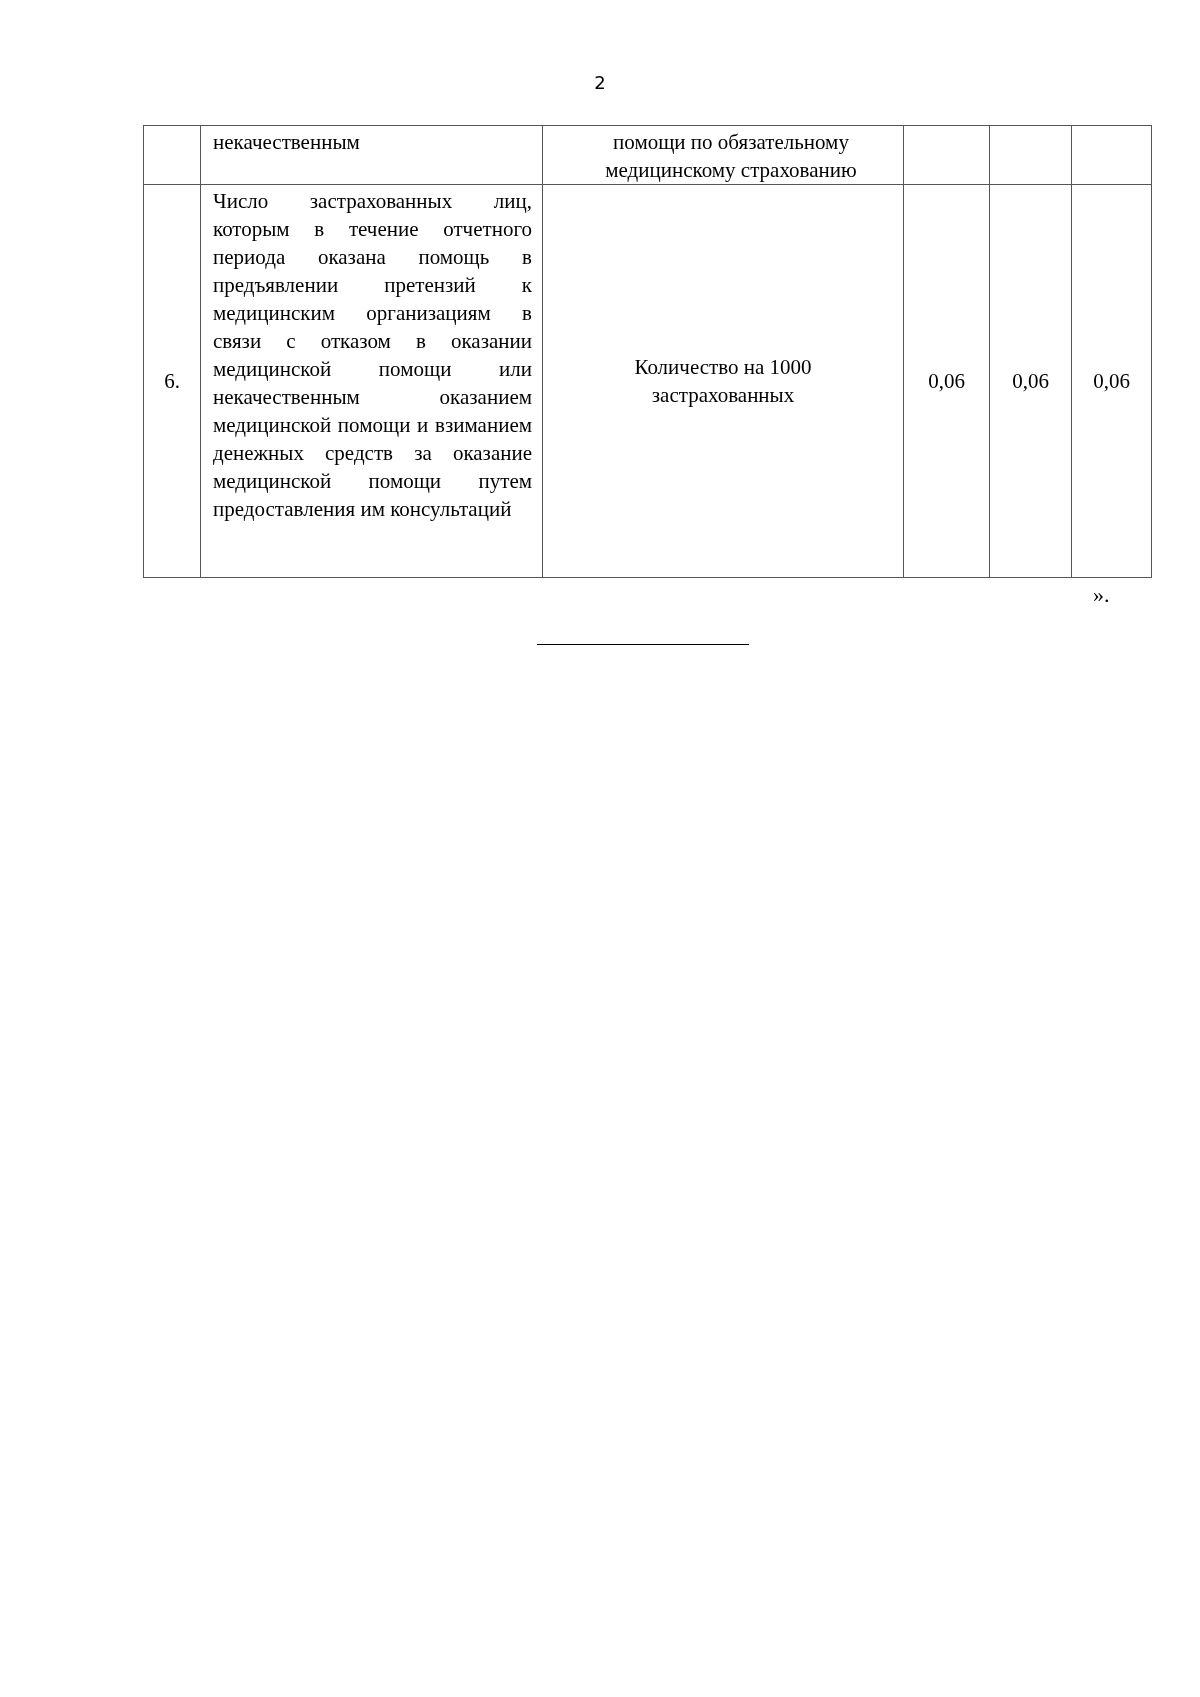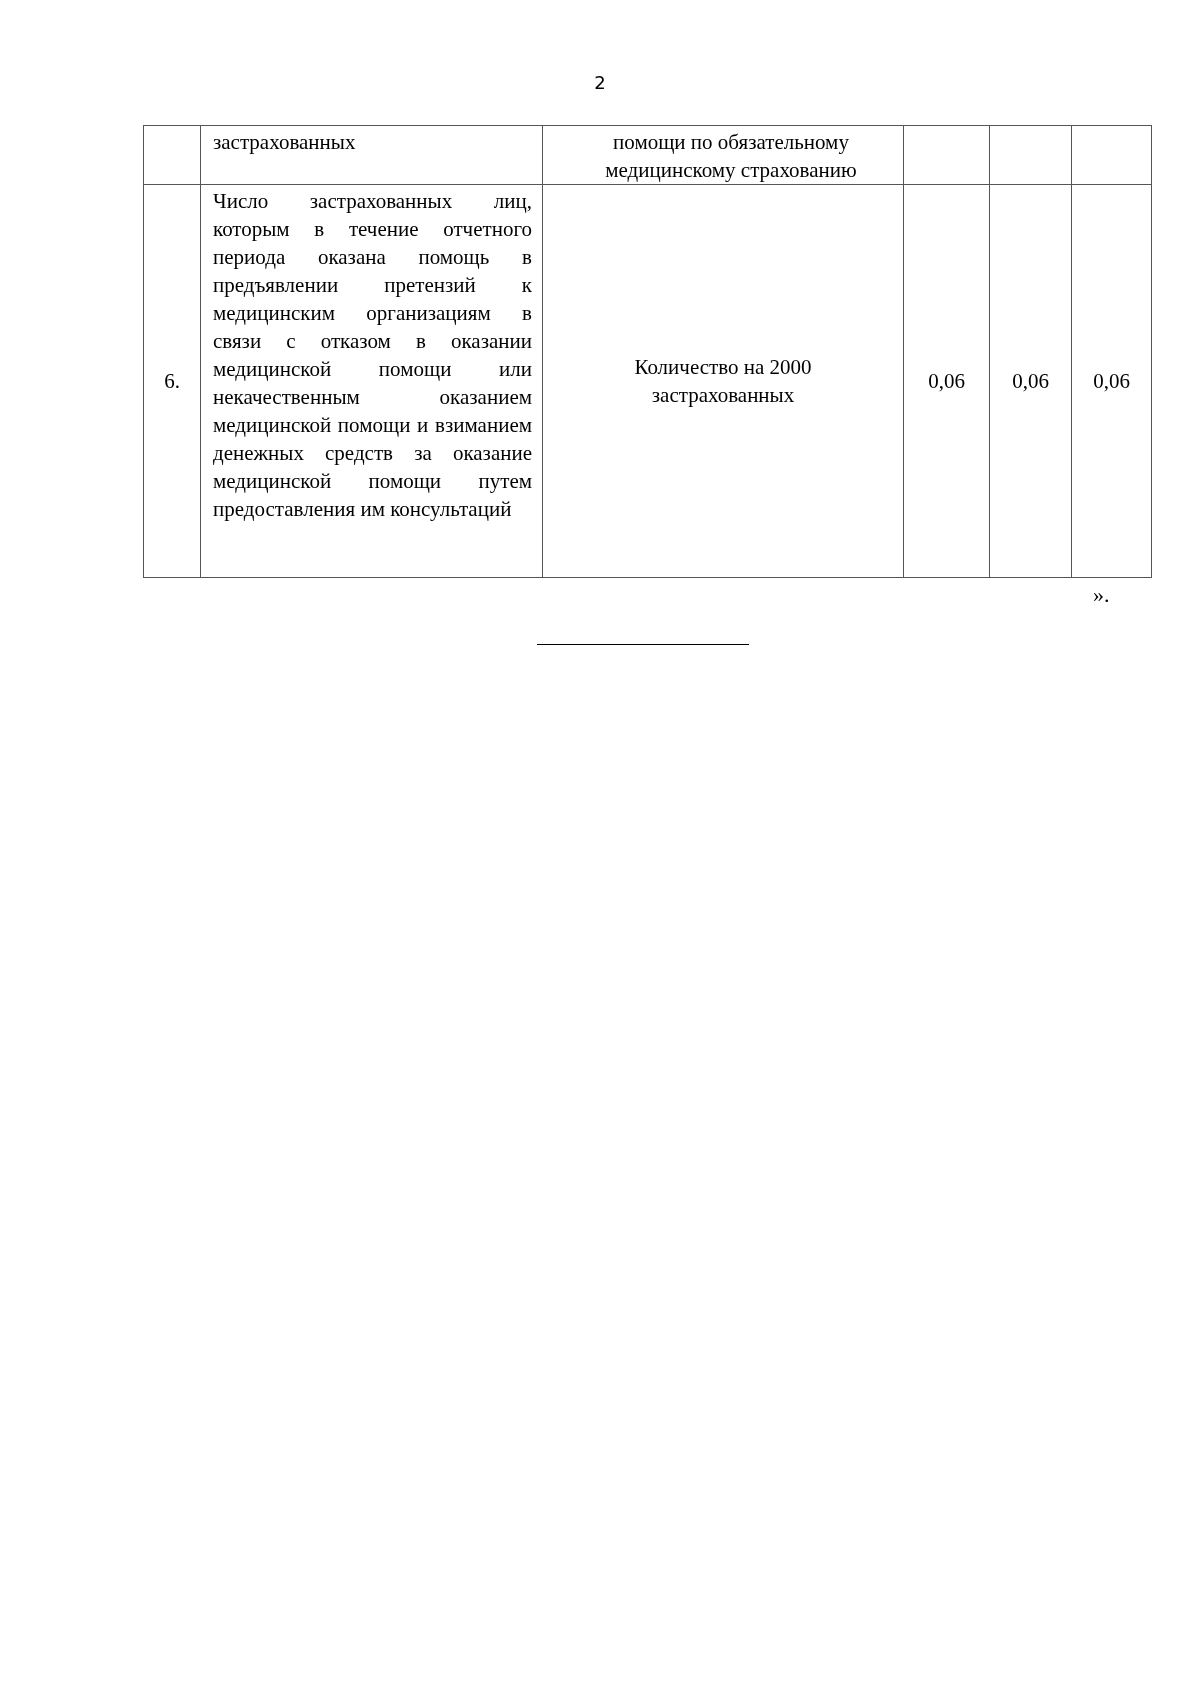--- a/index.html
+++ b/index.html
@@ -49,30 +49,30 @@
     <col class="c1">
       <col class="c2">
       <col class="c3">
       <col class="c4">
       <col class="c5">
       <col class="c6">
   </colgroup>
   <tbody>
       <tr class="r1">
     <td></td>
-    <td class="cell-left">застрахованных</td>
+    <td class="cell-left">некачественным</td>
     <td class="cell-center" style="padding:2px 30px 0 46px;">помощи по обязательному медицинскому страхованию</td>
     <td></td>
     <td></td>
     <td></td>
   </tr>
   <tr class="r2">
     <td class="vmid">6.</td>
     <td class="justify">Число застрахованных лиц, которым в течение отчетного периода оказана помощь в предъявлении претензий к медицинским организациям в связи с отказом в оказании медицинской помощи или некачественным оказанием медицинской помощи и взиманием денежных средств за оказание медицинской помощи путем предоставления им консультаций</td>
-    <td class="vmid" style="padding:0 60px;">Количество на 2000 застрахованных</td>
+    <td class="vmid" style="padding:0 60px;">Количество на 1000 застрахованных</td>
     <td class="vmid">0,06</td>
     <td class="vmid">0,06</td>
     <td class="vmid">0,06</td>
   </tr>
 </tbody>
   </table>
 
 <div class="closing-quote">».</div>
 <div class="separator"></div>
 

